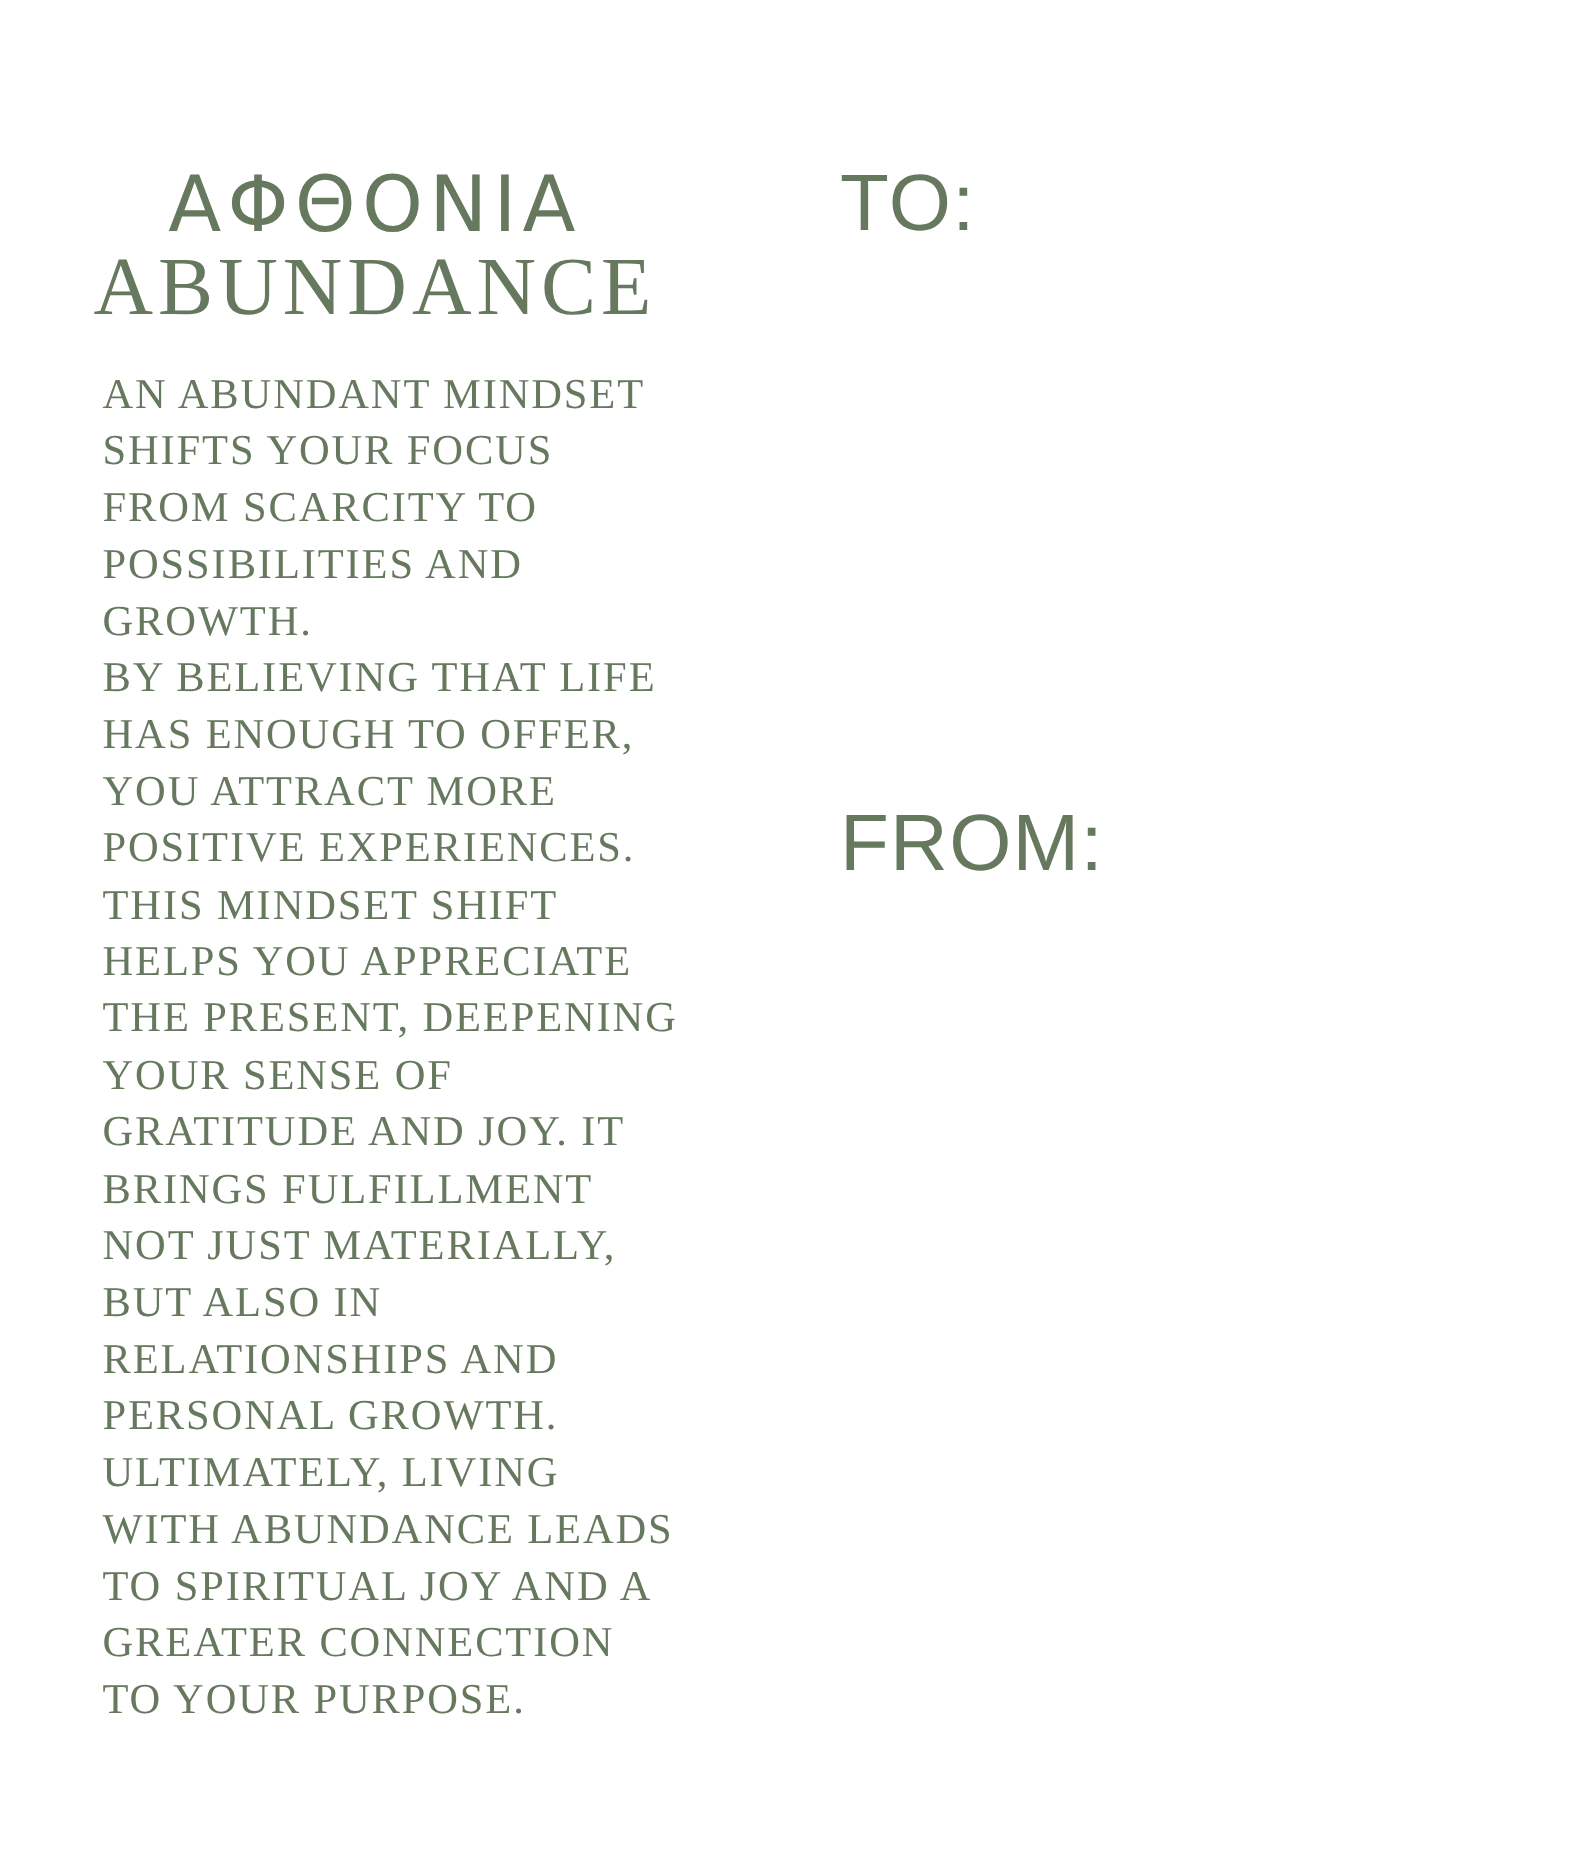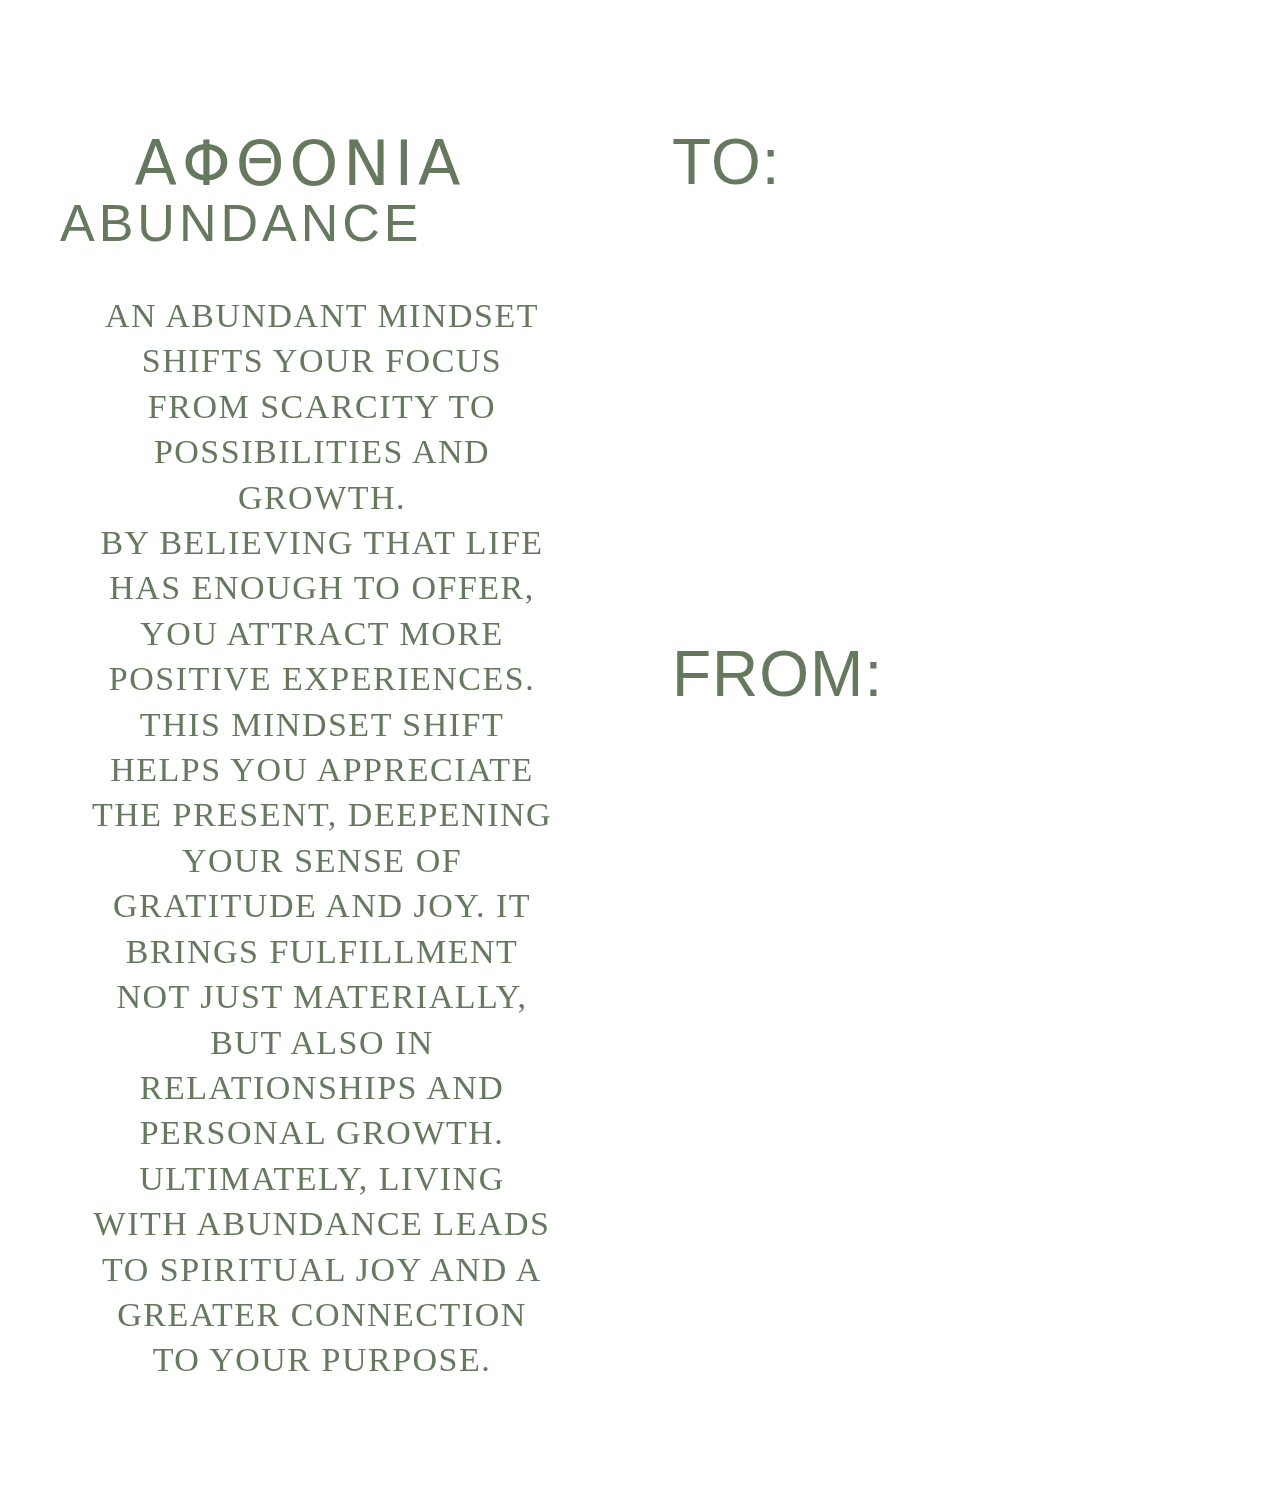--- a/index.html
+++ b/index.html
@@ -16,32 +16,31 @@
   .greek-title {
     top: 133px; left: 60px; width: 480px;
     font-family: "DejaVu Sans", sans-serif;
     font-size: 62px; line-height: 1;
     letter-spacing: 5px;
     text-align: center;
     color: var(--accent);
   }
   .english-title {
     top: 197px; left: 60px; width: 480px;
-    font-family: Liberation Sans, sans-serif;
-    font-size: 52px; line-height: 1;
+    font-family: Liberation Serif, serif;
+    font-size: 66px; line-height: 1;
     letter-spacing: 4px;
-    text-align: left;
+    text-align: center;
     color: var(--accent);
   }
   .body-text {
     top: 293px; left: 82px; width: 480px;
     font-family: "Liberation Serif", serif;
     font-size: 34px; line-height: 45.4px;
     letter-spacing: 1.5px;
-    text-align: center;
     text-transform: uppercase;
     white-space: pre-line;
     color: var(--accent);
   }
   .gift-label {
     font-family: Liberation Sans, sans-serif;
     font-size: 64px; line-height: 1;
     letter-spacing: 1px;
     color: var(--accent);
   }

